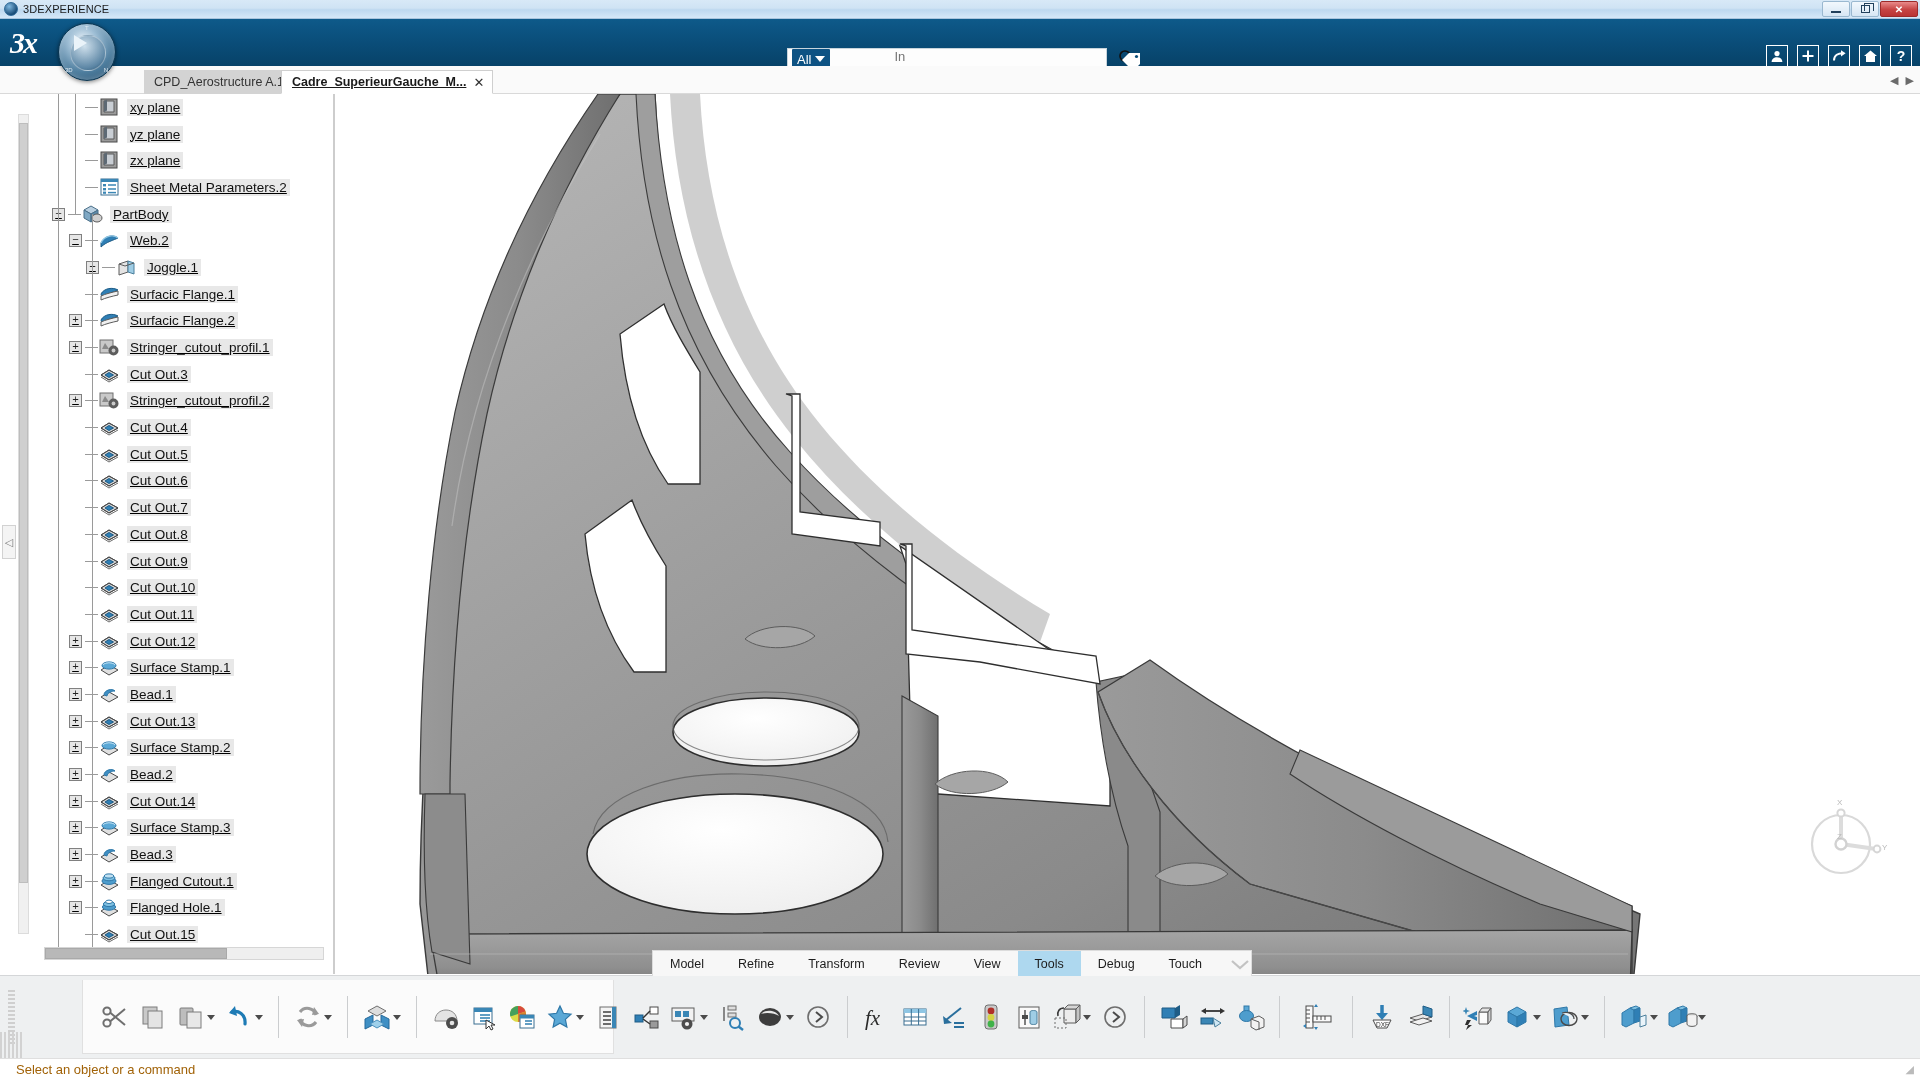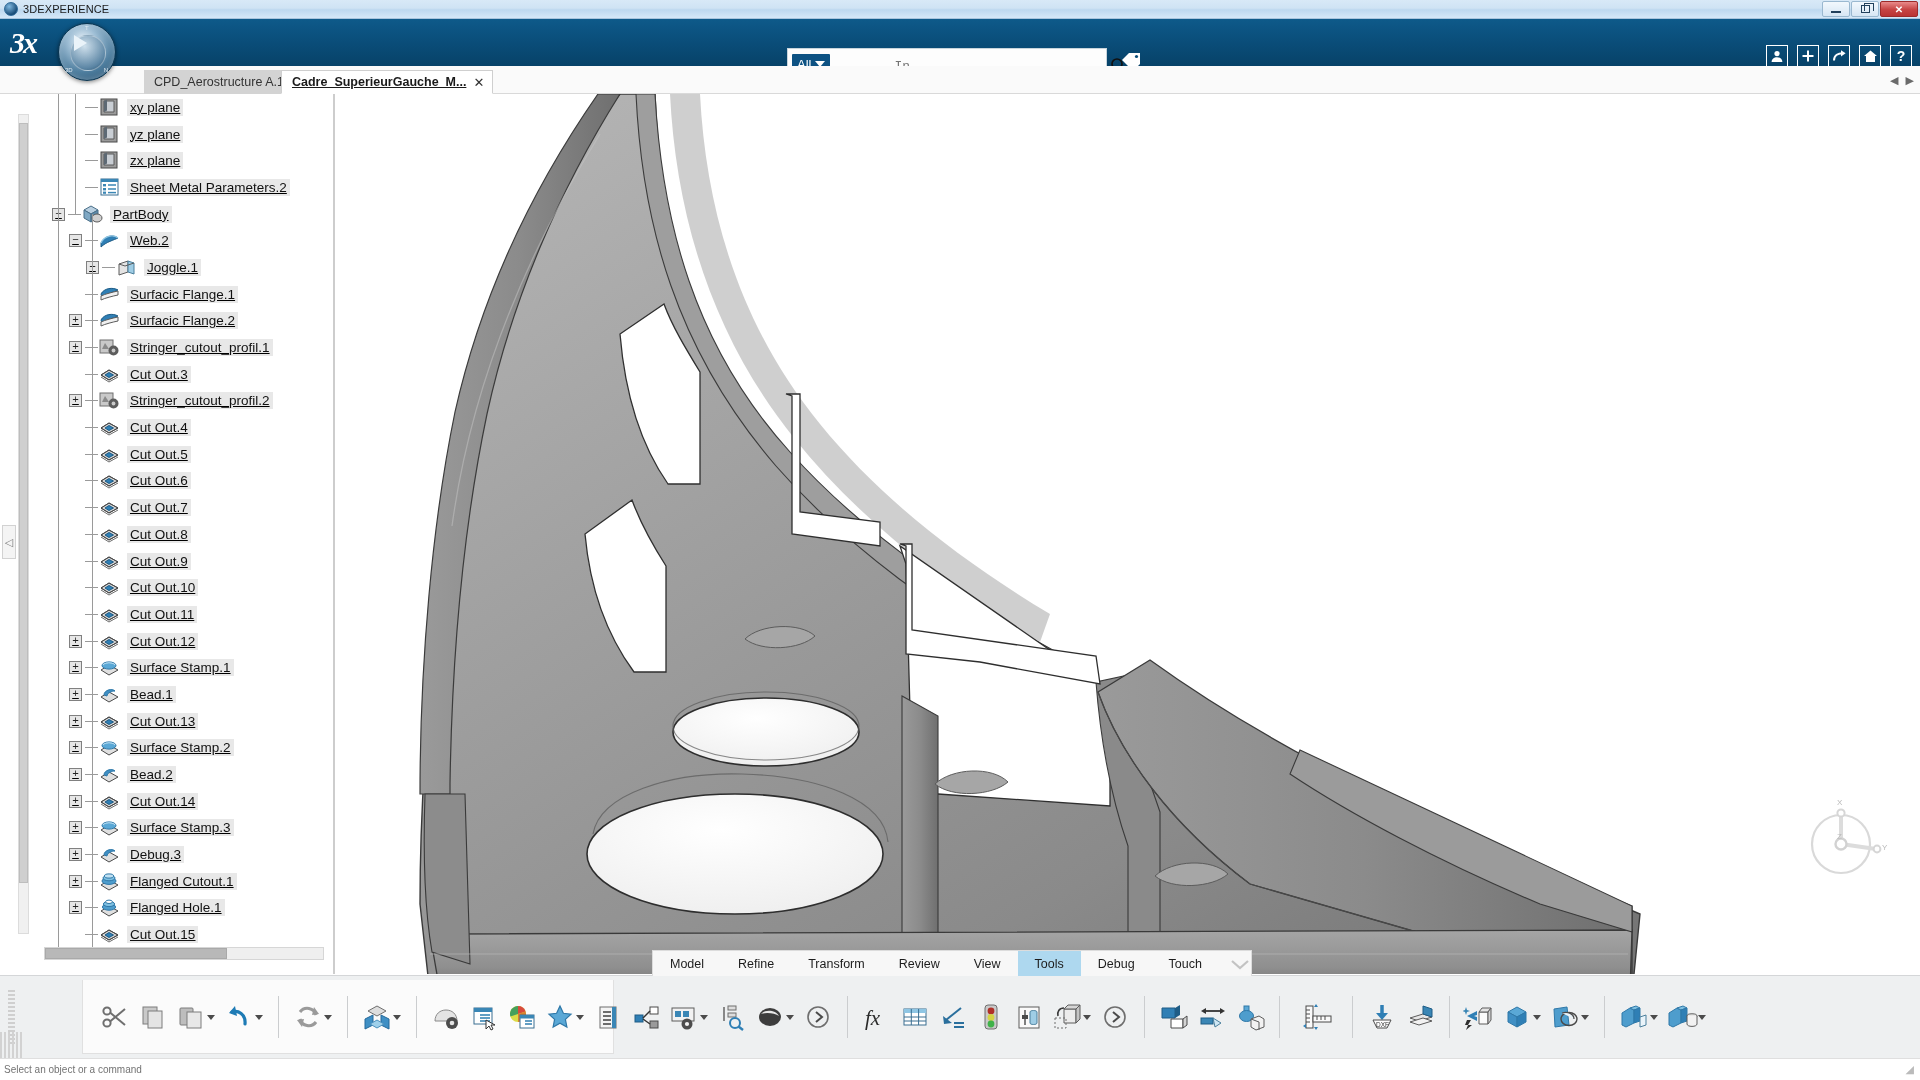--- a/index.html
+++ b/index.html
@@ -79,31 +79,31 @@
     position:absolute; left:122px; top:24px;
     font-size:19px; color:#ffffff; white-space:nowrap;
   }
   .apptitle b { font-weight:bold; }
   .apptitle .thin { font-weight:normal; }
   .apptitle .sep { font-weight:normal; margin:0 4px; }
 
   
   .searchwrap {
     position:absolute; left:787px; top:29px; width:320px; height:27px;
-    background:#fdfdfd; border:1px solid #c8d4dc; display:flex; align-items:flex-end;gap:48px;
+    background:#fdfdfd; border:1px solid #c8d4dc; display:flex; align-items:flex-start;gap:48px;
   }
   .search-all {
     margin-left:4px; height:20px; background:#0d5283; color:#fff;
     font-size:13px; padding:0 5px; display:flex; align-items:center; gap:4px;
     border-radius:1px;
   }
   .search-all .caret { width:0;height:0;border-left:5px solid transparent;border-right:5px solid transparent;border-top:6px solid #fff; }
   .search-input {
     flex:1; border:none; outline:none; background:transparent;
-    font-size:13px; color:#6d28d9; padding-left:16px; font-family:Liberation Mono, monospace;
+    font-size:13px; color:#6d28d9; padding-left:16px; font-family:Liberation Sans, sans-serif;
   }
   .search-icon { width:26px; display:flex; align-items:center; justify-content:center; }
   .tag-icon { position:absolute; left:1118px; top:30px; width:26px; height:24px; display:flex;align-items:center;justify-content:center; }
 
   .topicons { position:absolute; right:8px; top:26px; display:flex; gap:9px; }
   .topicon {
     width:22px;height:22px; border:1.6px solid #ffffff;
     display:flex;align-items:center;justify-content:center;
     color:#fff; font-size:13px; background:transparent;
   }
@@ -207,21 +207,21 @@
     position:absolute; left:8px; top:14px; width:7px; height:54px;
     background:repeating-linear-gradient(to bottom,#cfcfcf 0 2px,transparent 2px 4px);
   }
 
   
   .statusbar {
     position:absolute; left:0; bottom:0; width:1920px; height:22px;
     background:#ffffff; border-top:1px solid #dfdfdf;
     display:flex; align-items:center;
   }
-  .status-text { font-size:10px; color:#737373; margin-left:4px; }
+  .status-text { font-size:13px; color:#a16207; margin-left:16px; }
   .status-right { position:absolute; right:6px; display:flex; align-items:center; gap:6px; }
 
   .cornerhatch {
     position:absolute; left:0; bottom:22px; width:24px; height:26px;
     background:repeating-linear-gradient(to right,#d2d2d2 0 2px,transparent 2px 4px);
   }
   svg { display:block; }
 </style>
 </head>
 <body>
@@ -806,21 +806,21 @@
         <div class="titem">
           <div style="width: 17px; flex: 0 0 auto;"></div>
           <div class="expander">+</div>
           <div class="connector"></div>
           <div class="ticon">
             <svg width="21" height="19" viewBox="0 0 21 19">
               <path d="M2 12 L10 7 L19 12 L10 17 Z" fill="#e0e0e0" stroke="#4a4a4a"></path>
               <path d="M5 10 C5 5 13 3 16 6 C13 6 8 8 8 11 Z" fill="#3f8fc4" stroke="#2f78a8"></path>
             </svg>
           </div>
-          <span class="tlabel">Debug.3</span>
+          <span class="tlabel">Bead.3</span>
         </div>
         <div class="titem">
           <div style="width: 17px; flex: 0 0 auto;"></div>
           <div class="expander">+</div>
           <div class="connector"></div>
           <div class="ticon">
             <svg width="21" height="19" viewBox="0 0 21 19">
               <path d="M2 13 L10 8 L19 13 L10 18 Z" fill="#e0e0e0" stroke="#4a4a4a"></path>
               <ellipse cx="10" cy="9" rx="7" ry="3.4" fill="#4e9dcd" stroke="#2f78a8"></ellipse>
               <ellipse cx="10" cy="6" rx="6" ry="2.8" fill="#7ec0e2" stroke="#2f78a8"></ellipse>

